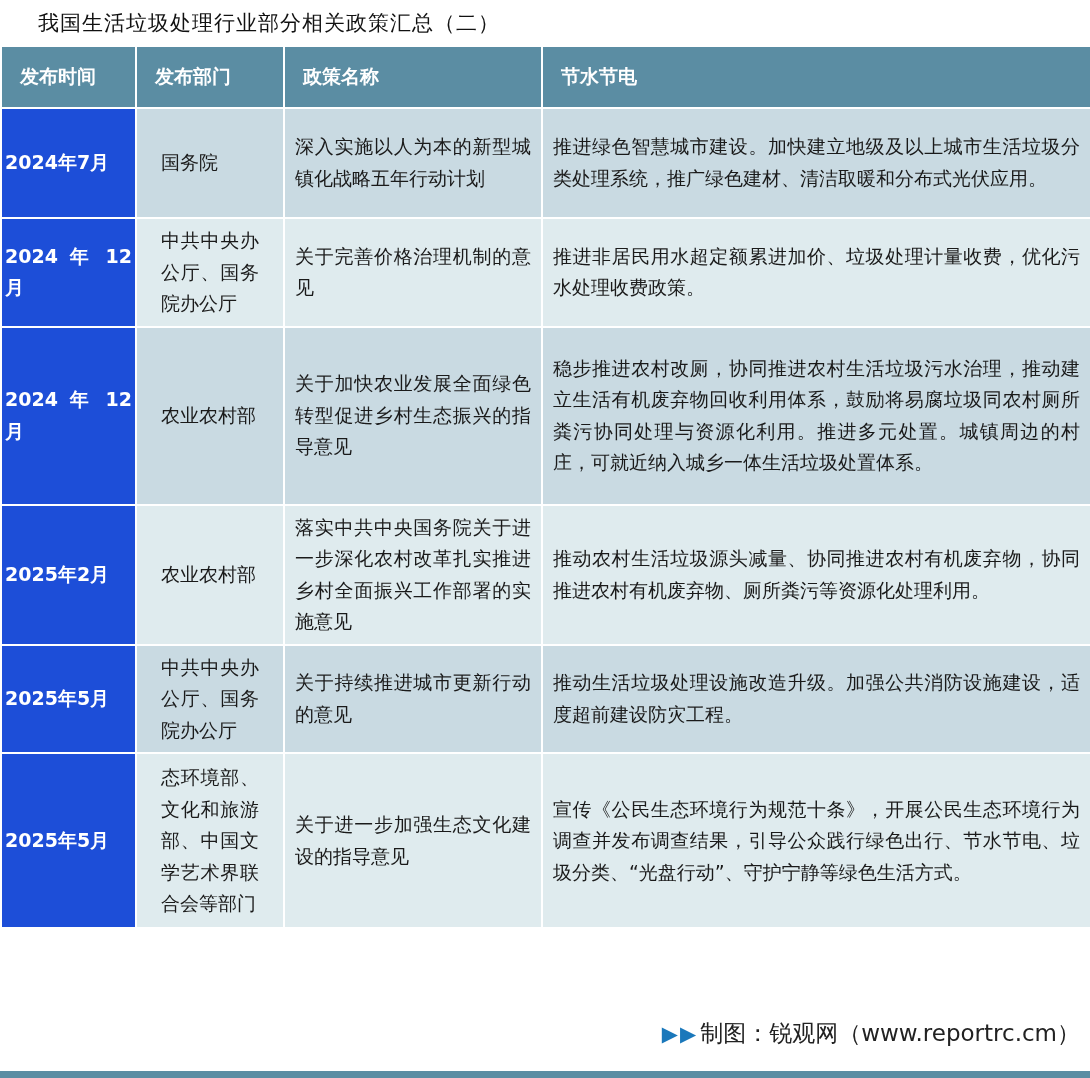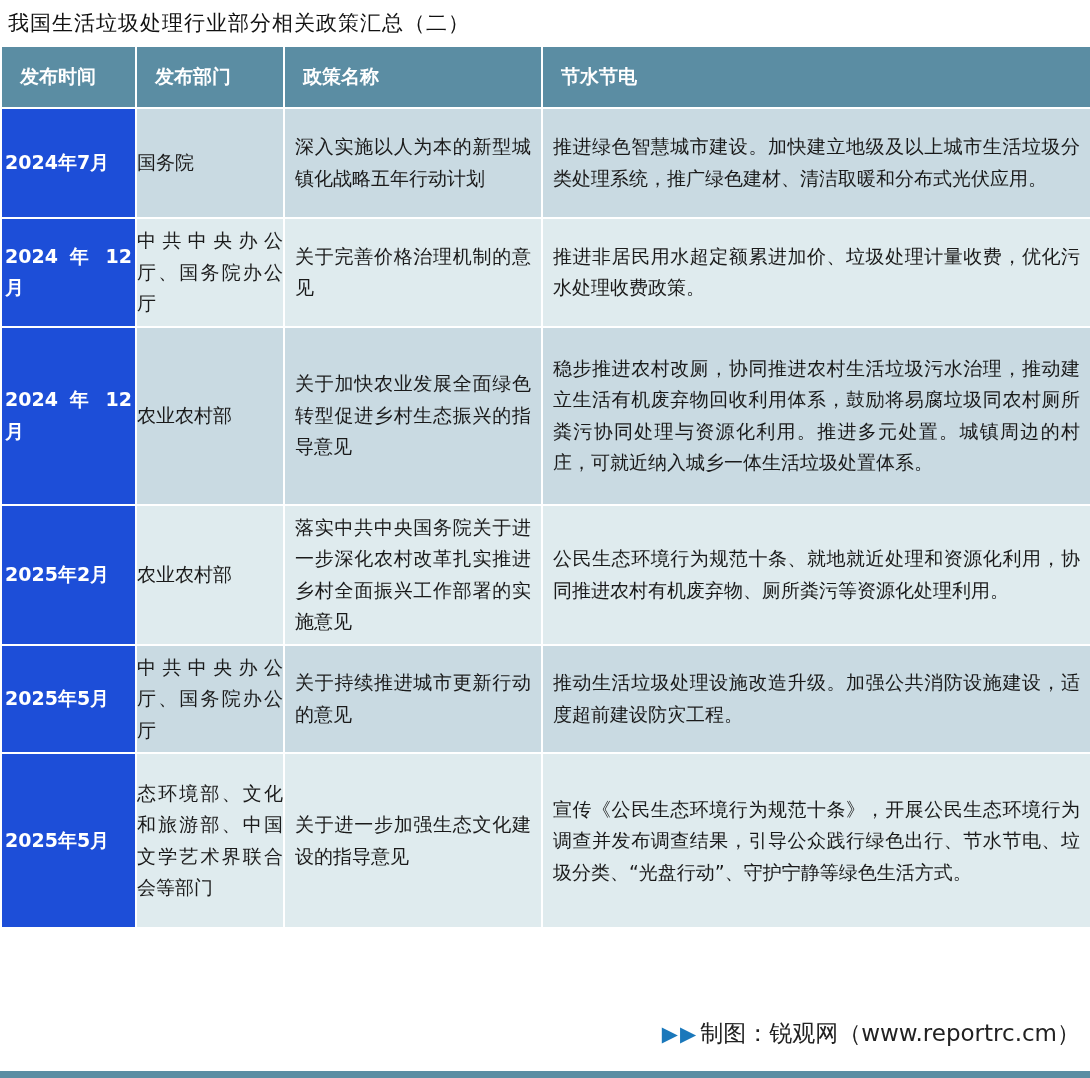--- a/index.html
+++ b/index.html
@@ -9,20 +9,21 @@
     font-family:"DejaVu Sans","Liberation Sans",sans-serif;
     color:#1a1a1a;
     overflow:hidden;
   }
   .page-title{
     font-size:21px;
     font-family:"DejaVu Serif","Liberation Serif",serif;
     color:#111;
     padding:9px 0 8px 8px;
     letter-spacing:1px;
+    margin-left:30px;
   }
   table.policy-table{
     width:1090px;
     border-collapse:collapse;
     table-layout:fixed;
   }
   .policy-table col.c-date{width:135px;}
   .policy-table col.c-dept{width:148px;}
   .policy-table col.c-policy{width:258px;}
   .policy-table col.c-content{width:549px;}
@@ -44,21 +45,21 @@
     padding:6px 18px;
   }
   td.date-cell{
     background:#1d4ed8;
     color:#ffffff;
     font-weight:bold;
     padding:6px 3px;
   }
   tr.row-odd td.body-cell{background:#c9dae2;}
   tr.row-even td.body-cell{background:#dfebee;}
-  td.dept-cell{padding:6px 0;}
+  td.dept-cell{padding:6px 24px;}
   .footer{
     position:absolute;
     right:10px;
     bottom:29px;
     font-size:23px;
     color:#222;
     white-space:nowrap;
   }
   .footer .arrows{
     color:#1a78bb;
@@ -118,21 +119,21 @@
     <tr class="row-odd r5">
       <td class="date-cell">2024 年 12 月</td>
       <td class="body-cell dept-cell">农业农村部</td>
       <td class="body-cell">关于加快农业发展全面绿色转型促进乡村生态振兴的指导意见</td>
       <td class="body-cell">稳步推进农村改厕，协同推进农村生活垃圾污水治理，推动建立生活有机废弃物回收利用体系，鼓励将易腐垃圾同农村厕所粪污协同处理与资源化利用。推进多元处置。城镇周边的村庄，可就近纳入城乡一体生活垃圾处置体系。</td>
     </tr>
     <tr class="row-even r6">
       <td class="date-cell">2025年2月</td>
       <td class="body-cell dept-cell">农业农村部</td>
       <td class="body-cell">落实中共中央国务院关于进一步深化农村改革扎实推进乡村全面振兴工作部署的实施意见</td>
-      <td class="body-cell">公民生态环境行为规范十条、就地就近处理和资源化利用，协同推进农村有机废弃物、厕所粪污等资源化处理利用。</td>
+      <td class="body-cell">推动农村生活垃圾源头减量、协同推进农村有机废弃物，协同推进农村有机废弃物、厕所粪污等资源化处理利用。</td>
     </tr>
     <tr class="row-odd r7">
       <td class="date-cell">2025年5月</td>
       <td class="body-cell dept-cell">中共中央办公厅、国务院办公厅</td>
       <td class="body-cell">关于持续推进城市更新行动的意见</td>
       <td class="body-cell">推动生活垃圾处理设施改造升级。加强公共消防设施建设，适度超前建设防灾工程。</td>
     </tr>
     <tr class="row-even r8">
       <td class="date-cell">2025年5月</td>
       <td class="body-cell dept-cell">态环境部、文化和旅游部、中国文学艺术界联合会等部门</td>

